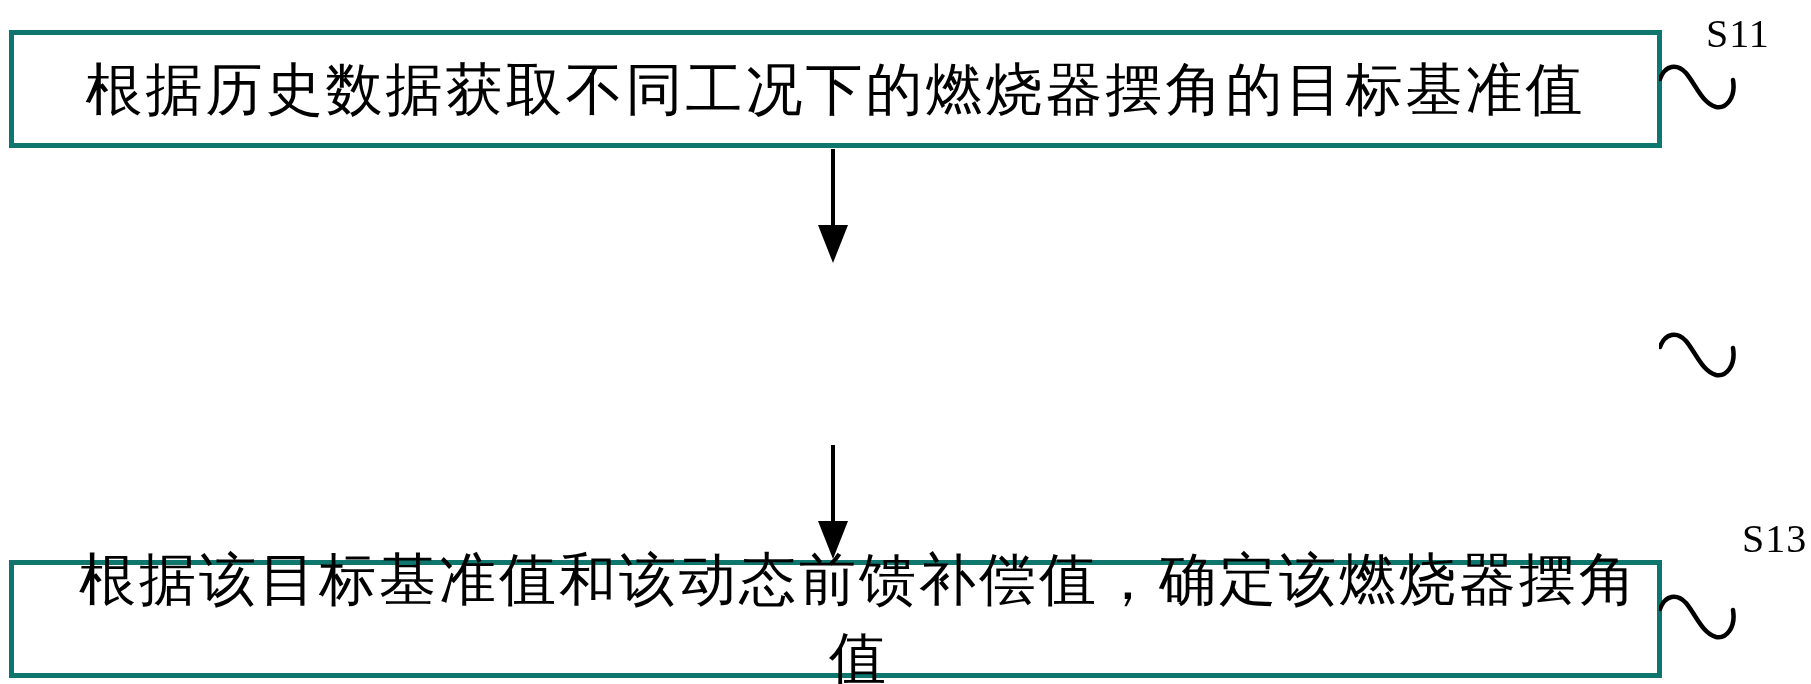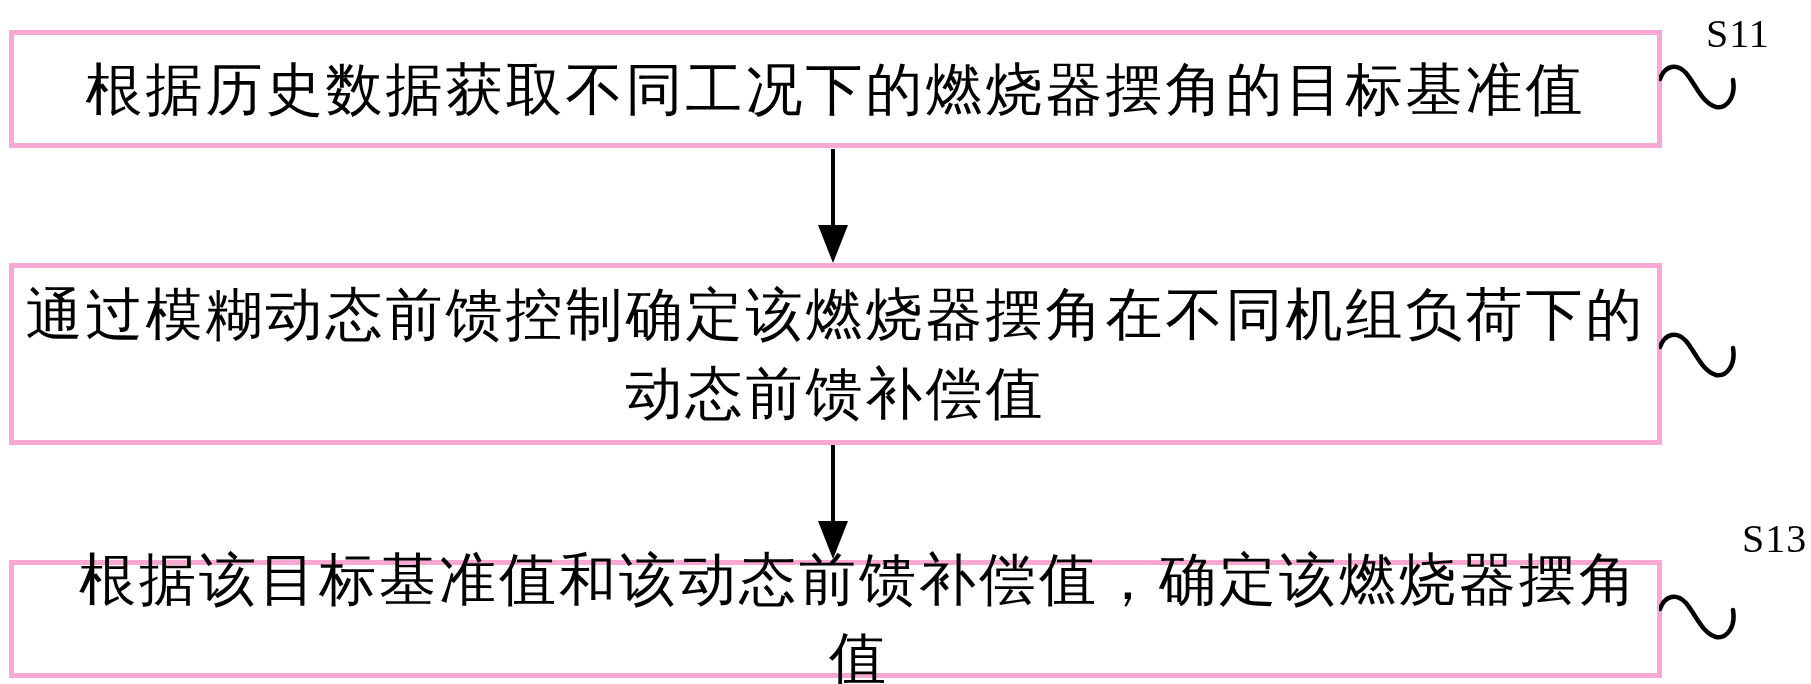--- a/index.html
+++ b/index.html
@@ -13,21 +13,21 @@
     height: 684px;
     background: #ffffff;
     overflow: hidden;
     font-family: "Liberation Serif", "DejaVu Serif", serif;
     color: #000000;
   }
   .step-box {
     position: absolute;
     left: 9px;
     width: 1653px;
-    border: 5px solid #f9a8d4;
+    border: 5px solid #0f766e;
     box-sizing: border-box;
     background: #ffffff;
     display: flex;
     align-items: center;
     justify-content: center;
     text-align: center;
     font-size: 57px;
     letter-spacing: 3px;
     line-height: 79px;
   }
@@ -70,26 +70,20 @@
 
   <div class="step-box" id="box-s11">
     <div class="box-text">根据历史数据获取不同工况下的燃烧器摆角的目标基准值</div>
   </div>
 
   <svg class="arrow-svg" id="arrow-1" viewBox="0 0 40 116" aria-hidden="true">
     <line x1="20" y1="0" x2="20" y2="78" stroke="#000000" stroke-width="4"></line>
     <polygon points="20,114 5,76 35,76" fill="#000000"></polygon>
   </svg>
 
-  <div class="step-box" id="box-s12">
-    <div class="box-text">
-      <div>通过模糊动态前馈控制确定该燃烧器摆角在不同机组负荷下的</div>
-      <div>动态前馈补偿值</div>
-    </div>
-  </div>
 
   <svg class="arrow-svg" id="arrow-2" viewBox="0 0 40 116" aria-hidden="true">
     <line x1="20" y1="0" x2="20" y2="78" stroke="#000000" stroke-width="4"></line>
     <polygon points="20,114 5,76 35,76" fill="#000000"></polygon>
   </svg>
 
   <div class="step-box" id="box-s13">
     <div class="box-text">根据该目标基准值和该动态前馈补偿值，确定该燃烧器摆角值</div>
   </div>
 

